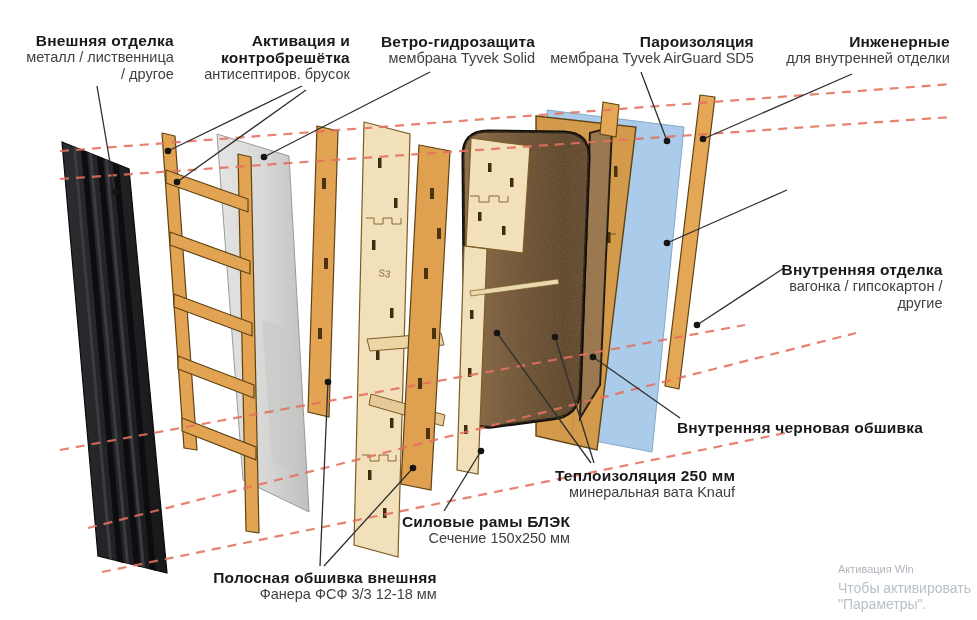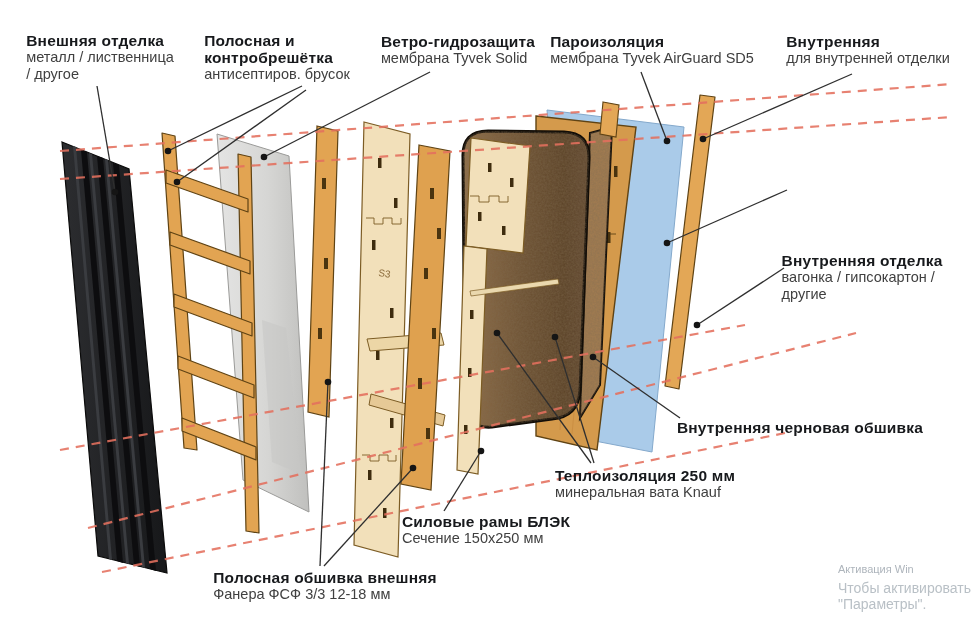--- a/index.html
+++ b/index.html
@@ -3,21 +3,21 @@
 <meta charset="utf-8">
 <style>
   html,body{margin:0;padding:0;}
   body{
     width:977px;height:620px;position:relative;overflow:hidden;
     background:#ffffff;
     font-family:"Liberation Sans","DejaVu Sans",sans-serif;
   }
   .stage{position:absolute;inset:0;}
   svg{position:absolute;left:0;top:0;}
-  .lbl{position:absolute;transform:translateX(-50%);text-align:left;white-space:nowrap;z-index:5;}
+  .lbl{position:absolute;transform:translateX(-50%);text-align:right;white-space:nowrap;z-index:5;}
   .lbl .t{display:block;font-weight:700;font-size:15.5px;line-height:17px;color:#17191c;letter-spacing:.2px;}
   .lbl .s{display:block;font-size:14.5px;line-height:16.5px;color:#404040;}
   .wm{position:absolute;left:838px;top:558px;z-index:6;white-space:nowrap;}
   .wm .w1{display:block;font-size:11px;color:#aeb5bc;line-height:22px;}
   .wm .w2{display:block;font-size:14px;color:#b9c0c6;line-height:16px;}
 </style>
 </head>
 <body>
 
 <div class="stage">
@@ -196,37 +196,37 @@
         <circle cx="413" cy="468" r="3.3"></circle>
   </g>
 </svg>
 
 <div class="lbl" style="left:100px;top:32px">
   <span class="t">Внешняя отделка</span>
   <span class="s">металл / лиственница</span>
   <span class="s">/ другое</span>
 </div>
 <div class="lbl" style="left:277px;top:32px">
-  <span class="t">Полосная и</span>
+  <span class="t">Активация и</span>
   <span class="t">контробрешётка</span>
   <span class="s">антисептиров. брусок</span>
 </div>
 <div class="lbl" style="left:458px;top:33px">
   <span class="t">Ветро-гидрозащита</span>
   <span class="s">мембрана Tyvek Solid</span>
 </div>
 <div class="lbl" style="left:652px;top:33px">
   <span class="t">Пароизоляция</span>
   <span class="s">мембрана Tyvek AirGuard SD5</span>
 </div>
 <div class="lbl" style="left:868px;top:33px">
-  <span class="t">Внутренняя</span>
+  <span class="t">Инженерные</span>
   <span class="s">для внутренней отделки</span>
 </div>
-<div class="lbl" style="left:862px;top:252px">
+<div class="lbl" style="left:862px;top:261px">
   <span class="t">Внутренняя отделка</span>
   <span class="s">вагонка / гипсокартон /</span>
   <span class="s">другие</span>
 </div>
 <div class="lbl" style="left:800px;top:419px">
   <span class="t">Внутренняя черновая обшивка</span>
 </div>
 <div class="lbl" style="left:645px;top:467px">
   <span class="t">Теплоизоляция 250 мм</span>
   <span class="s">минеральная вата Knauf</span>

